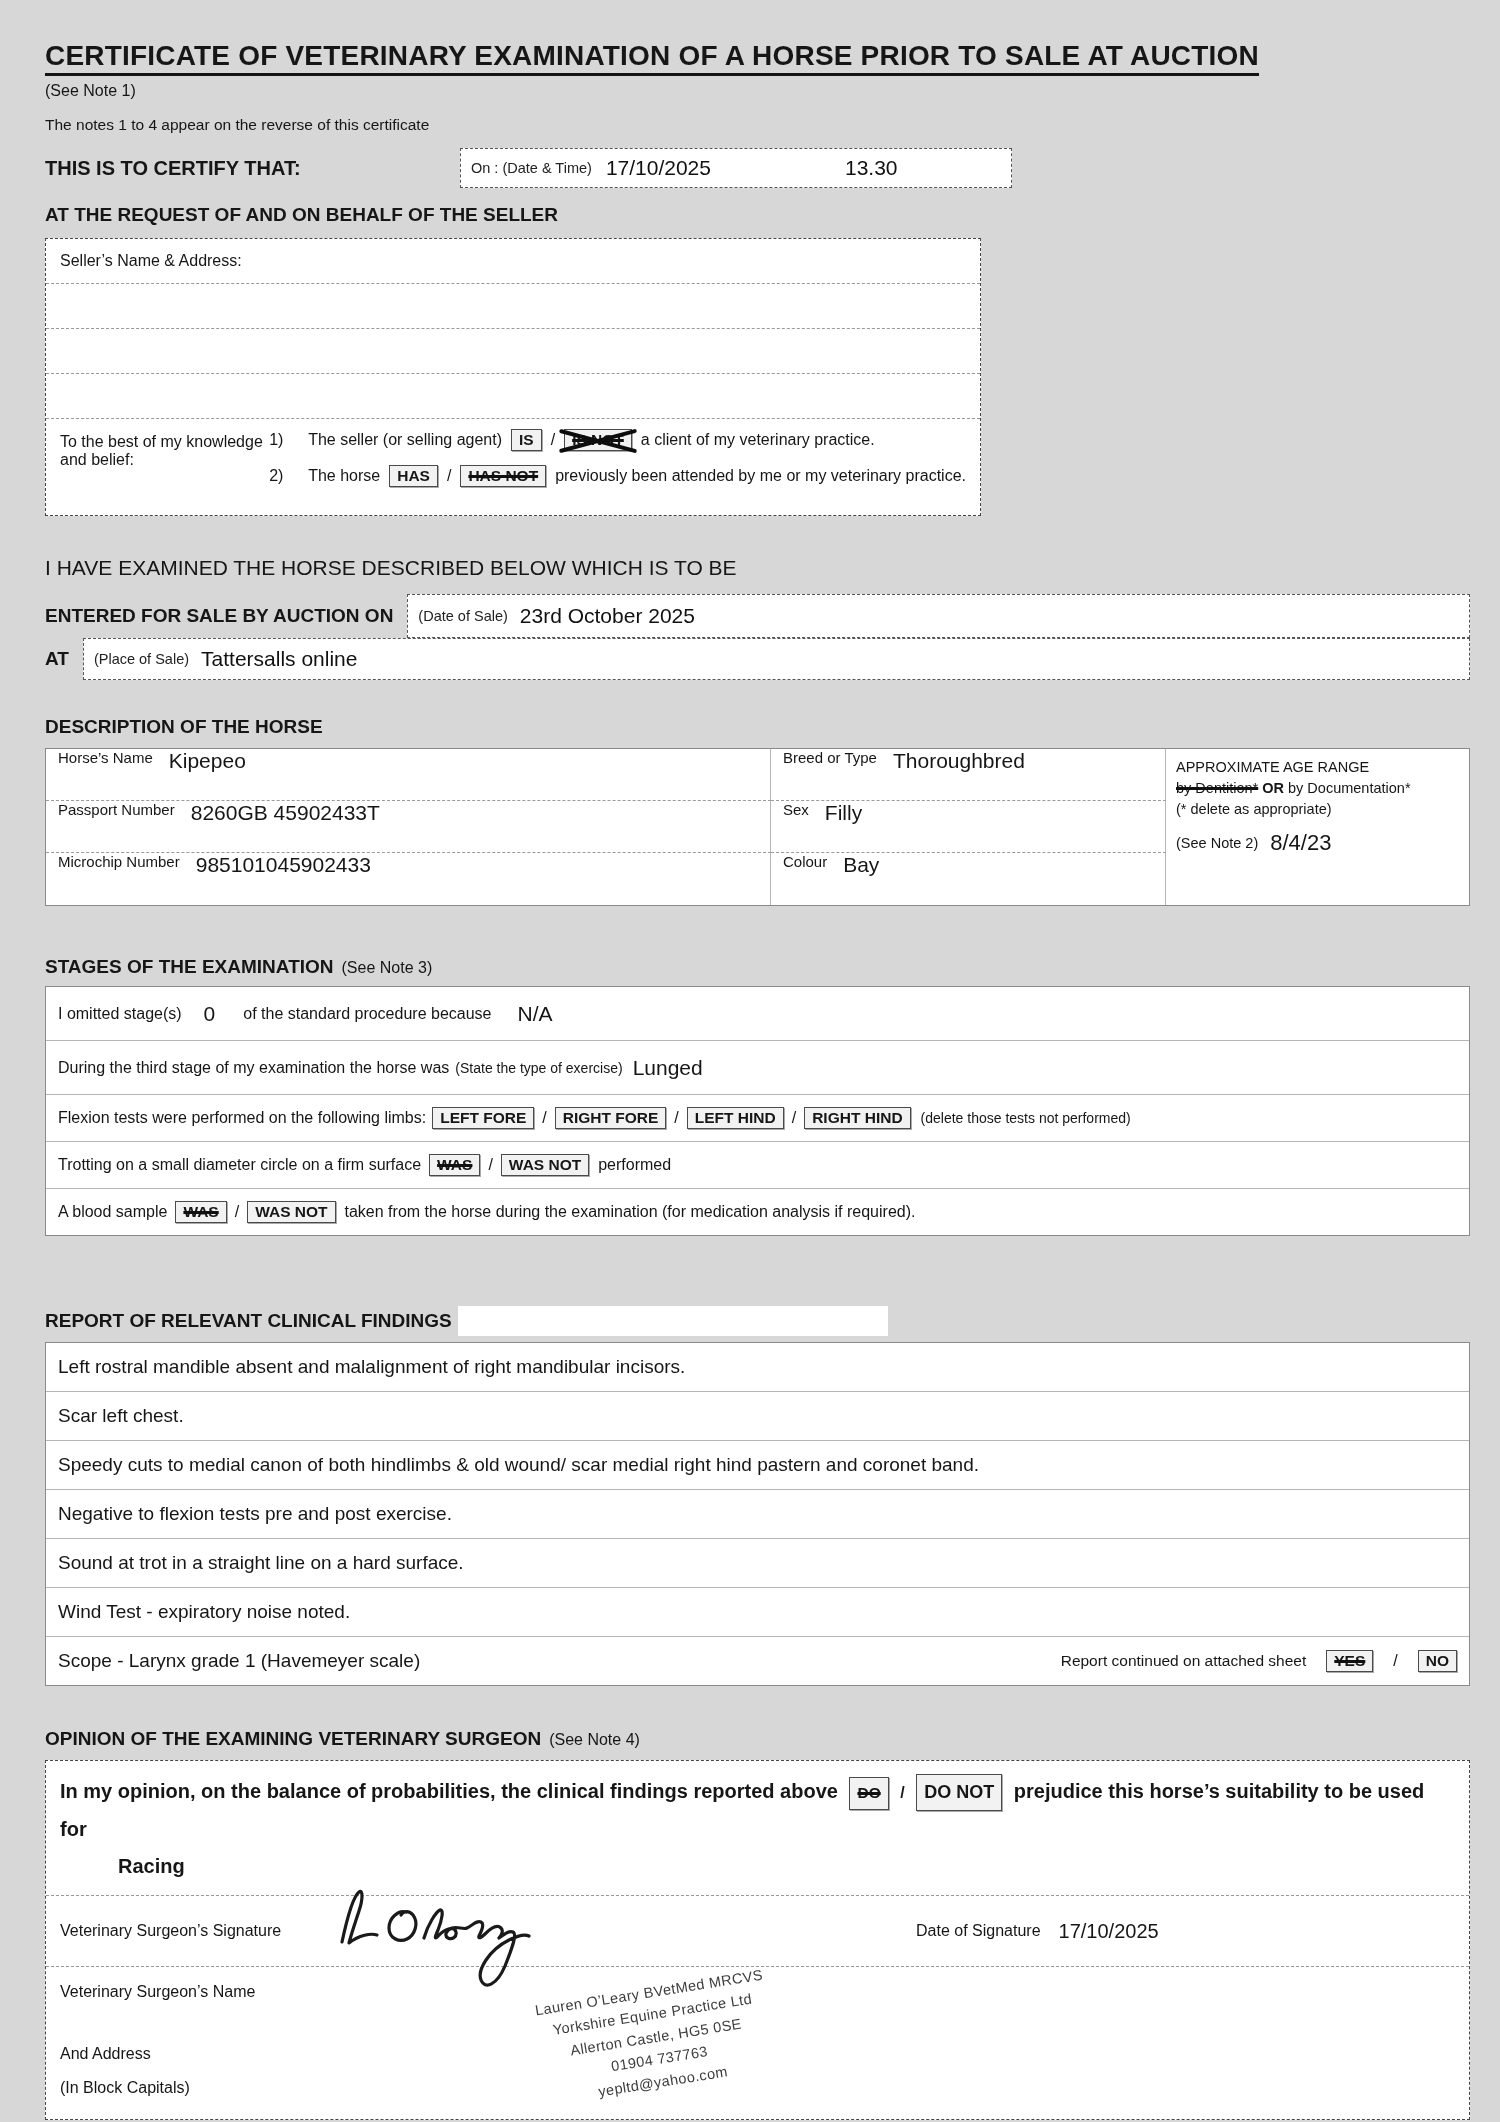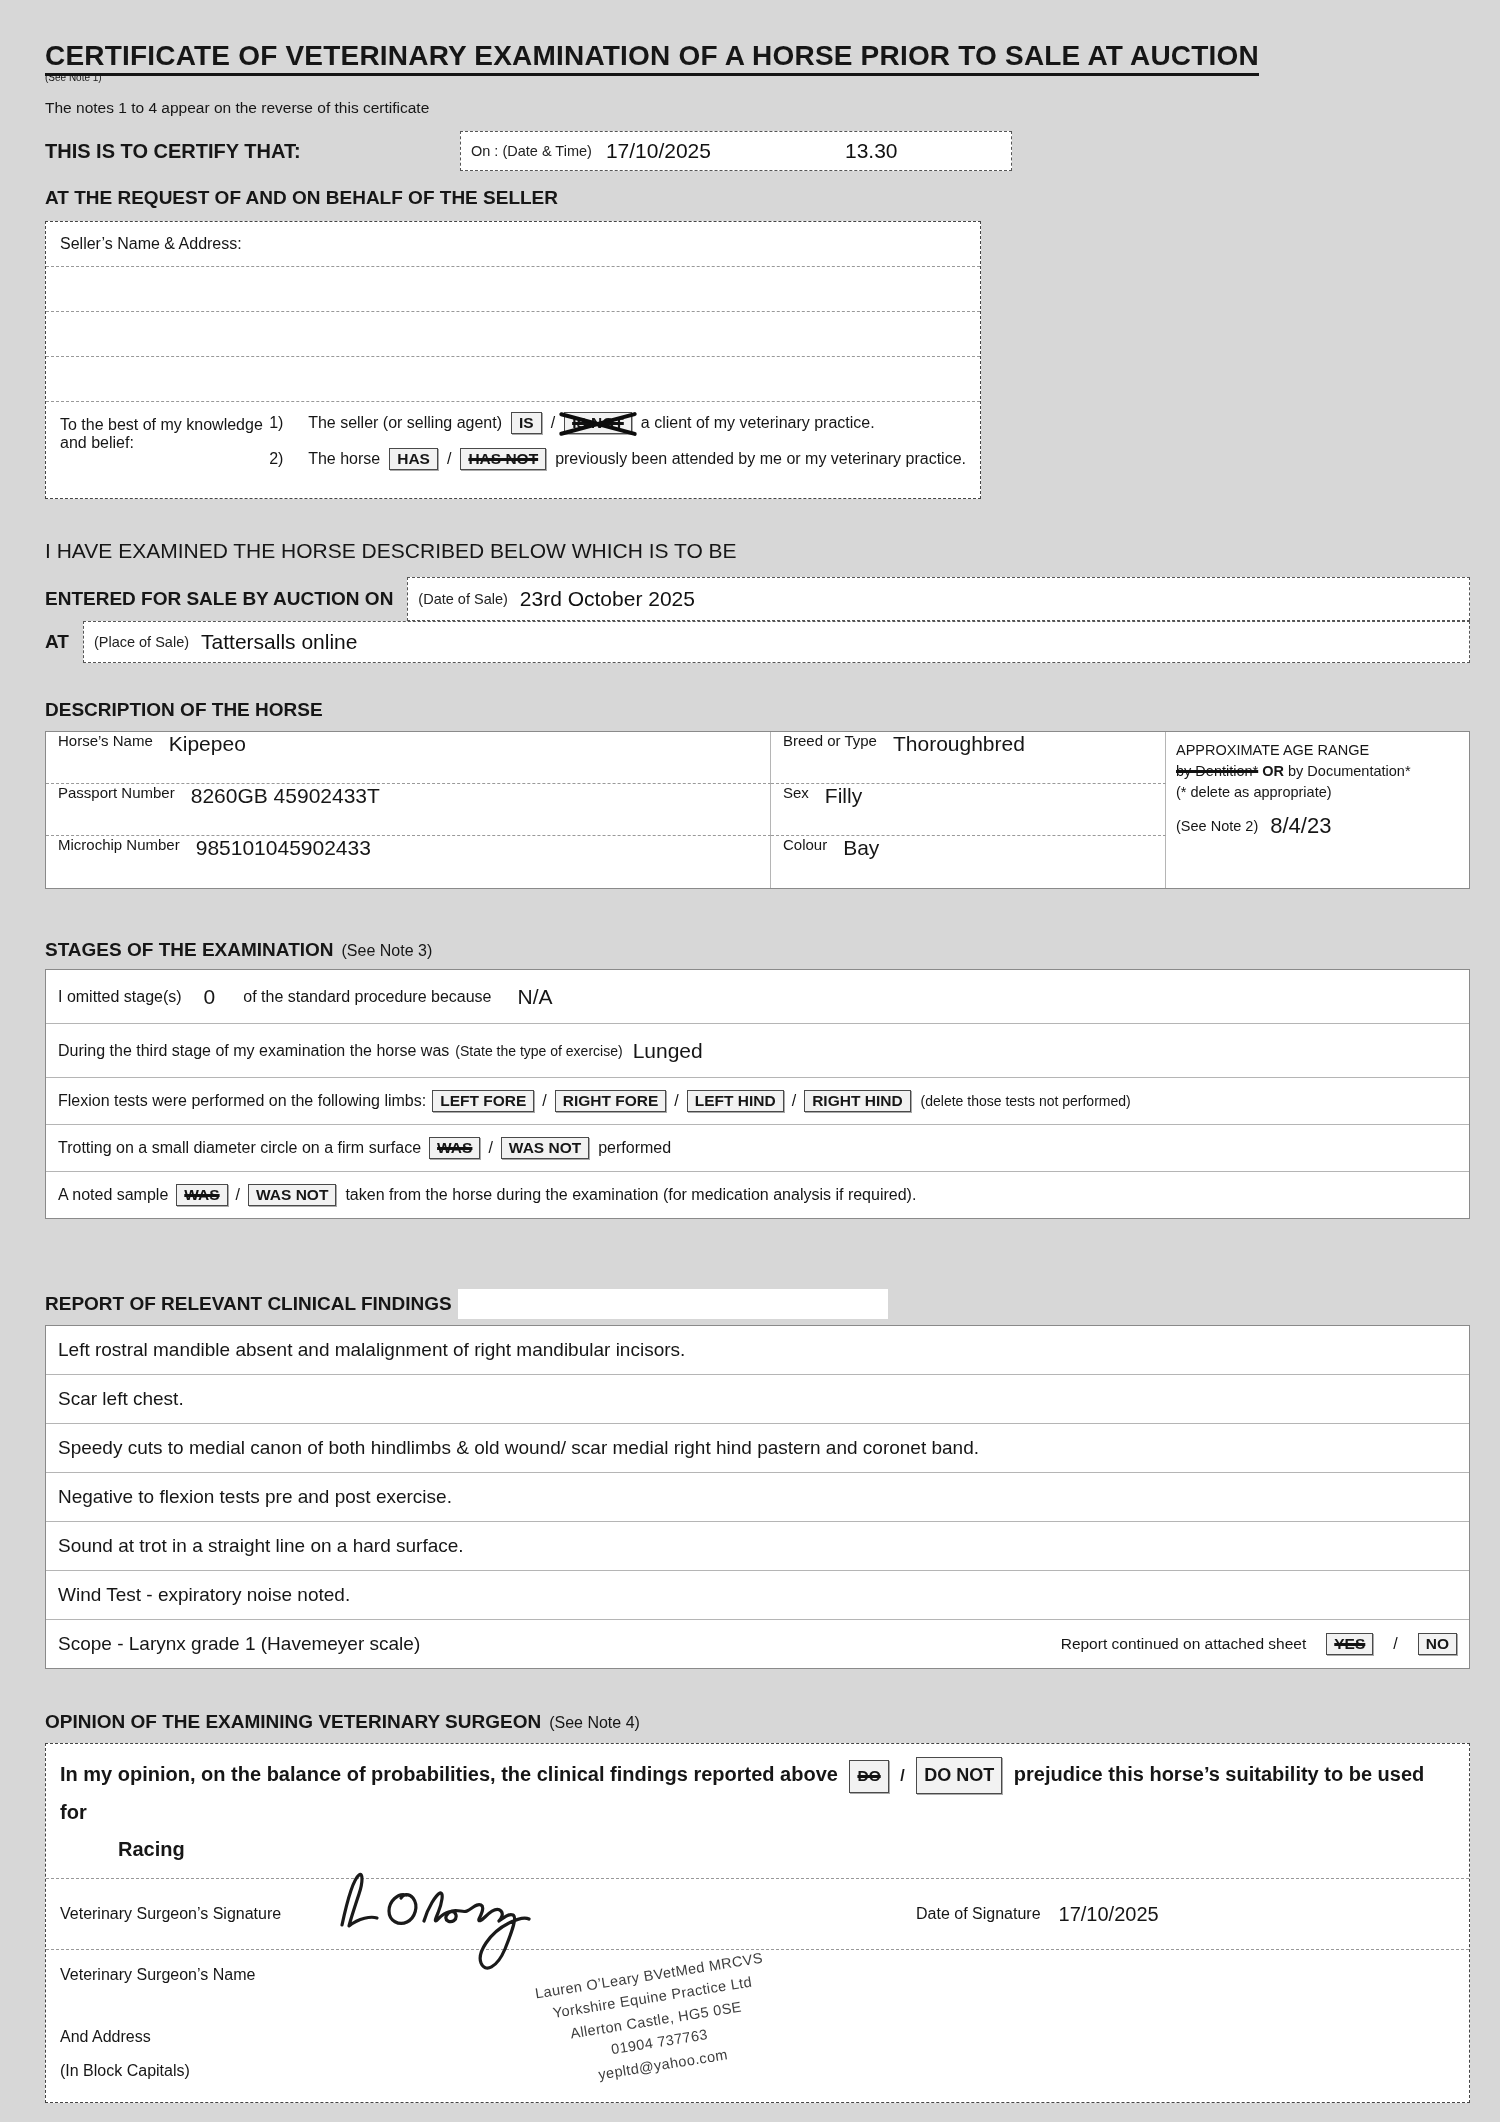--- a/index.html
+++ b/index.html
@@ -3,21 +3,21 @@
 <meta charset="utf-8">
 <style>
   html,body{margin:0;padding:0;}
   body{background:#bfbfbf;font-family:"Liberation Sans",sans-serif;color:#161616;}
   .page{position:relative;width:1500px;height:2122px;background:#d7d7d7;margin:0 auto;
         box-sizing:border-box;padding:40px 30px 0 45px;overflow:hidden;}
   .bold{font-weight:bold;}
   
   .title{font-size:28px;font-weight:bold;letter-spacing:.2px;}
   .title span{border-bottom:3px solid #141414;padding-bottom:2px;}
-  .subnote{font-size:10px;margin-top:0;}
+  .subnote{font-size:16px;margin-top:10px;}
   .notesline{font-size:15.5px;margin-top:16px;}
   .section-heading{font-size:19px;font-weight:bold;}
   
   .dashed-box{background:#fff;border:1.5px dashed #555;box-sizing:border-box;}
   .fill-value{font-size:21px;color:#111;}
   .small-label{font-size:14.5px;color:#222;}
   
   .certify-row{display:flex;align-items:center;margin-top:14px;}
   .certify-label{font-size:20px;font-weight:bold;width:300px;}
   .certify-box{width:552px;height:40px;display:flex;align-items:center;gap:14px;padding:0 10px;margin-left:115px;}
@@ -236,21 +236,21 @@
       <span class="note-sm">(delete those tests not performed)</span>
     </div>
     <div class="stage-row">
       <span>Trotting on a small diameter circle on a firm surface</span>
       <span class="opt struck" style="margin-left:8px;">WAS</span>
       <span class="sep" style="margin-left:8px;">/</span>
       <span class="opt" style="margin-left:8px;">WAS NOT</span>
       <span style="margin-left:9px;">performed</span>
     </div>
     <div class="stage-row last">
-      <span>A noted sample</span>
+      <span>A blood sample</span>
       <span class="opt struck" style="margin-left:8px;">WAS</span>
       <span class="sep" style="margin-left:8px;">/</span>
       <span class="opt" style="margin-left:8px;">WAS NOT</span>
       <span style="margin-left:9px;">taken from the horse during the examination (for medication analysis if required).</span>
     </div>
   </div>
 
   <div class="findings-head">
     <div class="txt">REPORT OF RELEVANT CLINICAL FINDINGS</div>
     <div class="white-fill"></div>

